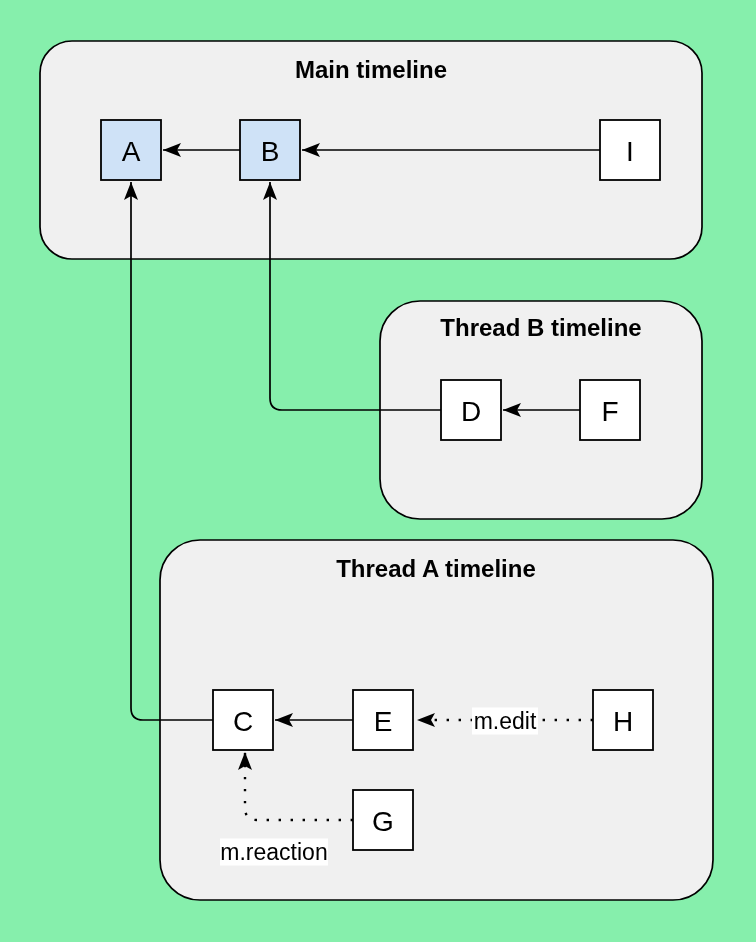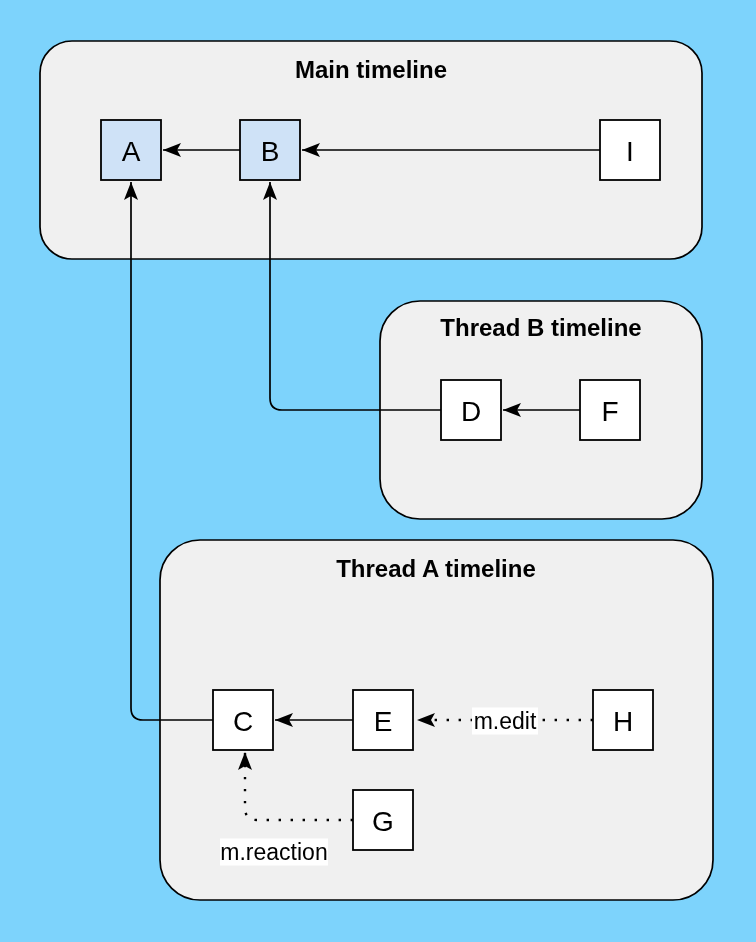--- a/index.html
+++ b/index.html
@@ -5,21 +5,21 @@
   html, body {
     margin: 0;
     padding: 0;
     background: #ffffff;
     font-family: "Liberation Sans", sans-serif;
   }
   .page {
     position: relative;
     width: 756px;
     height: 942px;
-    background: #7dd3fc;
+    background: #86efac;
     overflow: hidden;
   }
   svg text {
     font-family: "Liberation Sans", sans-serif;
     user-select: none;
   }
 </style>
 </head>
 <body>
 

